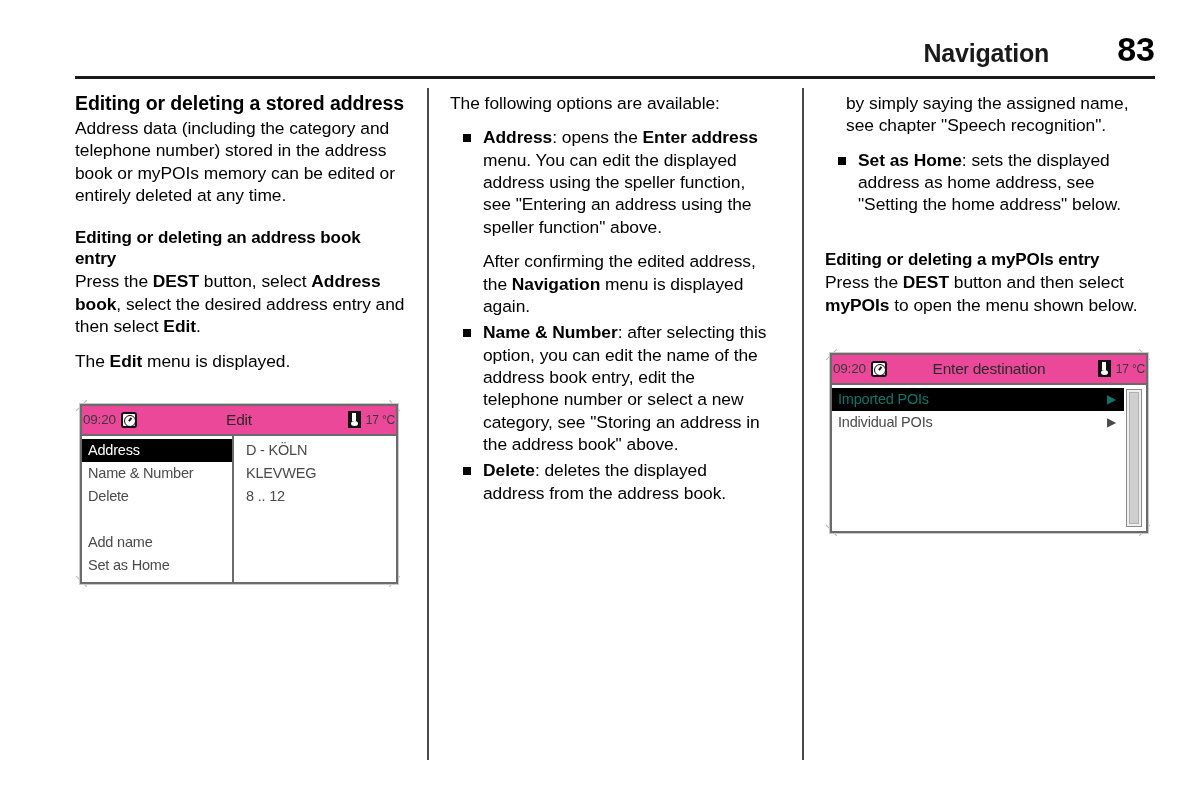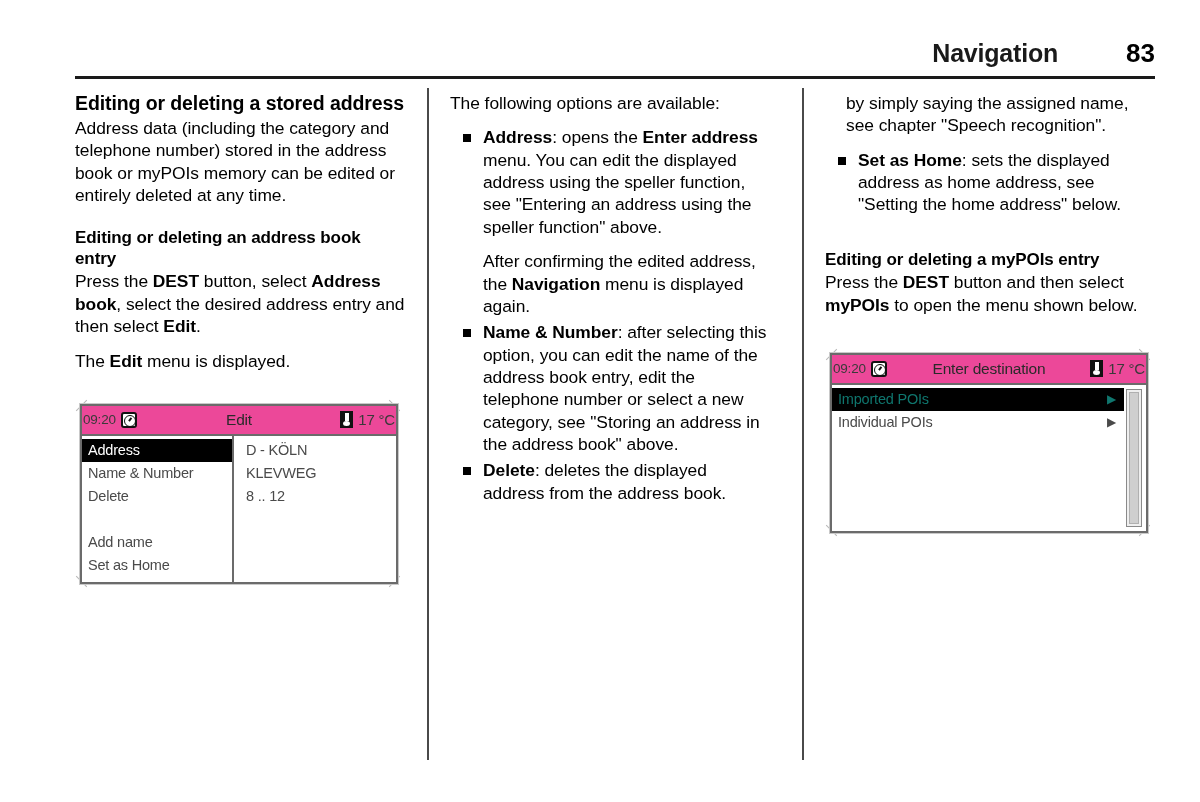--- a/index.html
+++ b/index.html
@@ -30,21 +30,21 @@
     justify-content: flex-end;
   }
   .chapter-title {
     font-size: 25px;
     font-weight: bold;
     letter-spacing: -0.2px;
     line-height: 1;
     color: #1a1a1a;
   }
   .page-number {
-    font-size: 26px;
+    font-size: 34px;
     font-weight: bold;
     line-height: 1;
     margin-left: 68px;
     color: #000;
   }
   .header-rule {
     position: absolute;
     left: 75px;
     top: 76px;
     width: 1080px;
@@ -195,22 +195,23 @@
     position: absolute;
     left: 0; right: 0;
     text-align: center;
     font-size: 15.5px;
     color: #2a2a2a;
     letter-spacing: -0.2px;
   }
   .sb-right {
     margin-left: auto;
     display: flex;
+    align-items: center;
     gap: 5px;
-    font-size: 15px;
+    font-size: 12px;
     color: #3a3a3a;
     letter-spacing: -0.2px;
     z-index: 2;
   }
   .clock-icon {
     width: 16px; height: 16px;
     border: 2px solid #111;
     border-radius: 3px;
     position: relative;
     background: #fff;

